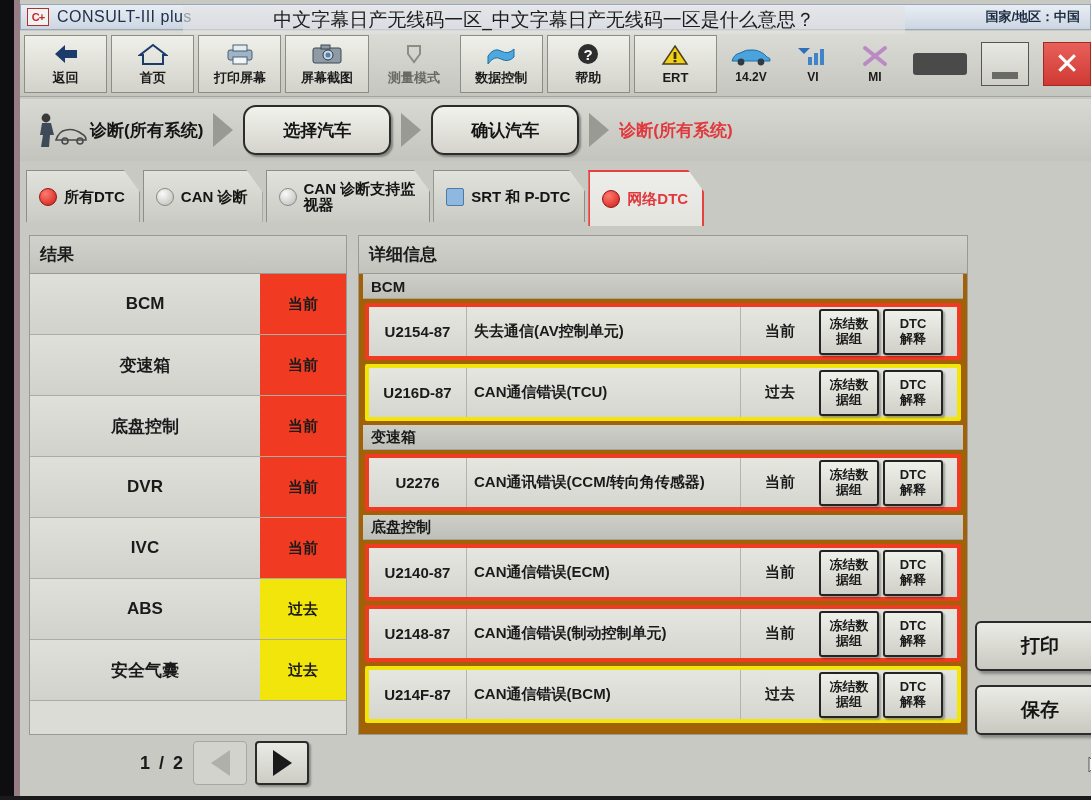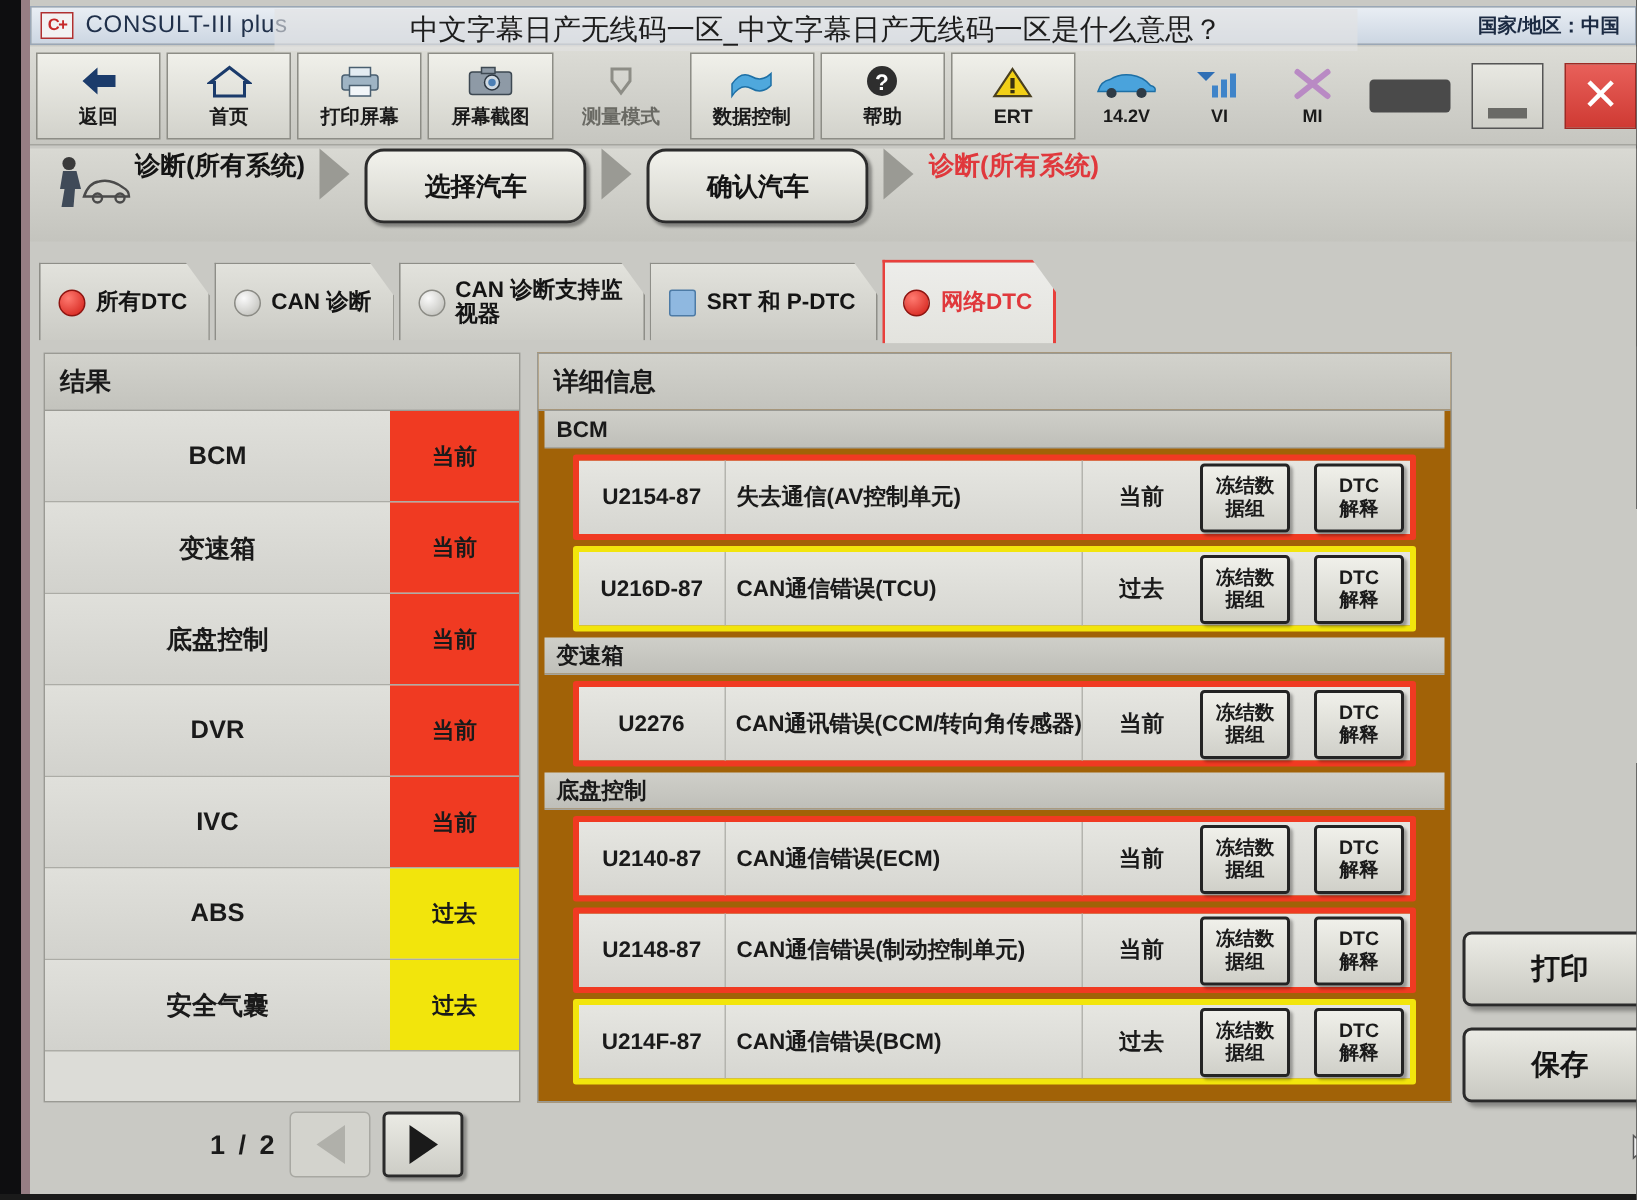--- a/index.html
+++ b/index.html
@@ -79,21 +79,21 @@
   .win-btn.close {
     background:linear-gradient(to bottom,#e8605a,#cf3a33);
     border-color:#9d2a24; align-items:center; padding-bottom:0;
     color:#fff; font-size:30px; font-weight:bold; line-height:1;
   }
 
   
   .breadcrumb {
     position:absolute; left:20px; top:99px; width:1071px; height:62px;
     background:linear-gradient(to bottom,#d9d9d3,#c4c4be);
-    display:flex; align-items:flex-start; padding-left:8px;
+    display:flex; align-items:center; padding-left:8px;
   }
   .bc-icon { width:62px; height:44px; display:flex; align-items:center; justify-content:center; }
   .bc-label { font-size:17px; font-weight:bold; color:#141414; white-space:nowrap; }
   .bc-label.current { color:#e0383c; }
   .bc-arrow {
     width:0; height:0; margin:0 10px;
     border-top:17px solid transparent; border-bottom:17px solid transparent;
     border-left:20px solid #9a9a94;
   }
   .bc-step {
@@ -101,21 +101,21 @@
     background:linear-gradient(to bottom,#f2f2ec,#d4d4cd);
     border:2px solid #2c2c2c; border-radius:13px;
     display:flex; align-items:center; justify-content:center;
     font-size:17px; font-weight:bold; color:#141414; white-space:nowrap;
     box-shadow:2px 2px 2px rgba(0,0,0,.35);
   }
 
   
   .tabbar {
     position:absolute; left:20px; top:170px; width:1071px; height:62px;
-    display:flex; align-items:center; padding-left:6px;
+    display:flex; align-items:flex-start; padding-left:6px;
   }
   .tab {
     height:52px; padding:0 14px 0 12px; margin-right:3px;
     background:linear-gradient(to bottom,#e2e2dc,#cbcbc5);
     border:1px solid #8e8e88; border-bottom:none;
     display:flex; align-items:center; gap:7px;
     position:relative;
     clip-path: polygon(0 0, calc(100% - 16px) 0, 100% 22px, 100% 100%, 0 100%);
   }
   .tab.active {
@@ -179,40 +179,40 @@
     background:#a16207; border:1px solid #9a9a94;
   }
   .det-body { padding:0 4px; }
   .group-head {
     height:25px; background:linear-gradient(to bottom,#cfcfc9,#bfbfb9);
     display:flex; align-items:center; padding-left:8px;
     font-size:15px; font-weight:bold; color:#1a1a1a;
     border-bottom:1px solid #a4a49e;
   }
   .dtc-row {
-    display:flex; align-items:stretch; height:57px; margin:4px 19px;
+    display:flex; align-items:stretch; height:57px; margin:4px 2px;
     background:linear-gradient(to bottom,#e6e6e1,#d6d6d1);
     border:4px solid #f03a22; border-radius:2px;
   }
   .dtc-row.past { border-color:#f2e50c; }
   .dtc-code {
     width:98px; display:flex; align-items:center; justify-content:center;
     font-size:15px; color:#1a1a1a; font-weight:bold;
     border-right:1px solid #b4b4ae; white-space:nowrap;
   }
   .dtc-desc {
     flex:1; display:flex; align-items:center; padding-left:7px;
     font-size:15px; color:#1a1a1a; font-weight:bold; white-space:nowrap;
     border-right:1px solid #b4b4ae;
   }
   .dtc-stat {
     width:78px; display:flex; align-items:center; justify-content:center;
     font-size:15px; color:#1a1a1a; font-weight:bold;
   }
-  .dtc-btns { display:flex; align-items:center; gap:16px; padding-right:4px; }
+  .dtc-btns { display:flex; align-items:center; gap:4px; padding-right:14px; }
   .dtc-btn {
     width:60px; height:46px; border:2px solid #242424; border-radius:3px;
     background:linear-gradient(to bottom,#f0f0ea,#d0d0c9);
     display:flex; flex-direction:column; align-items:center; justify-content:center;
     font-size:13px; font-weight:bold; color:#1a1a1a; line-height:1.12;
     box-shadow:2px 2px 2px rgba(0,0,0,.3); white-space:pre-line; text-align:center;
   }
 
   .pager-right {
     position:absolute; left:730px; top:512px;

